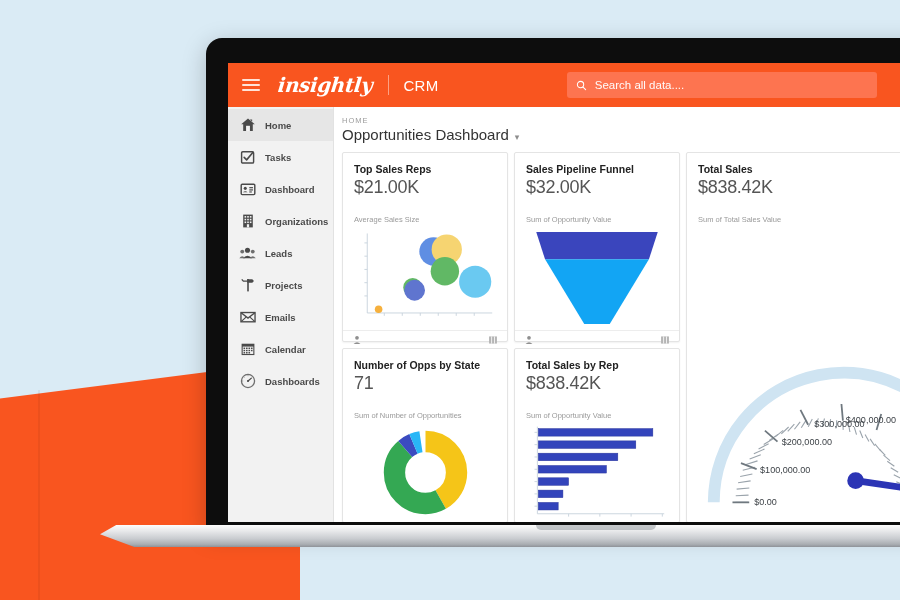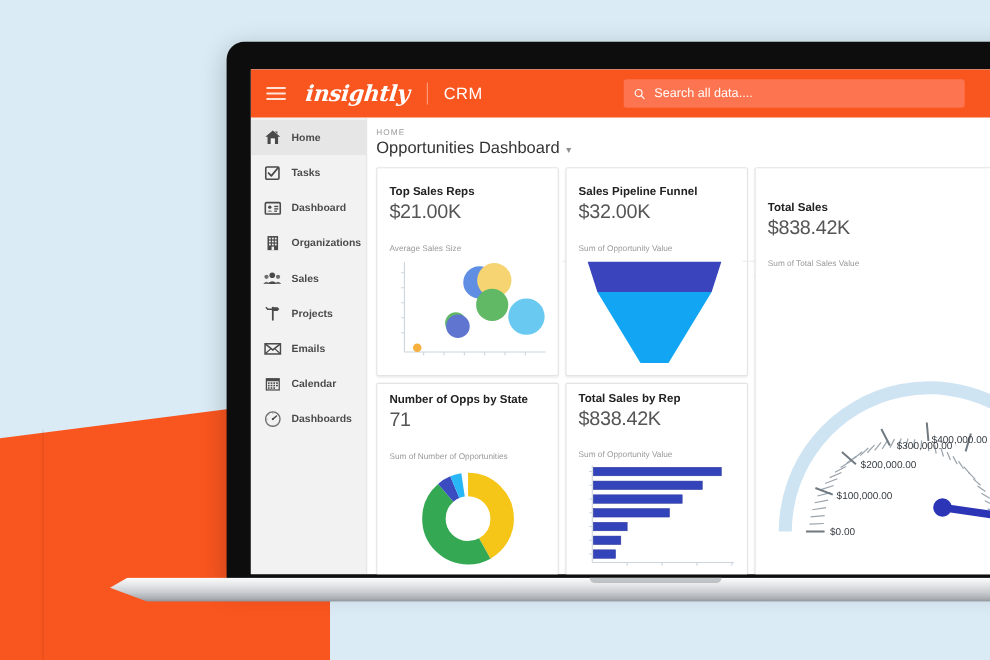--- a/index.html
+++ b/index.html
@@ -83,21 +83,21 @@
   #content { position: absolute; left: 106px; top: 44px; right: 0; bottom: 0; background: #fff; padding: 9px 0 0 8px; }
   #crumb { font-size: 7.5px; color: #9b9b9b; letter-spacing: 1px; margin-bottom: 1px; }
   #page-title-row { display: flex; align-items: baseline; gap: 6px; margin-bottom: 9px; }
   #page-title { font-size: 15px; color: #333; }
   #title-caret { color: #8d8d8d; font-size: 9px; cursor: pointer; }
 
   #cards { display: flex; gap: 6px; align-items: flex-start; }
   .col { display: flex; flex-direction: column; gap: 6px; }
   .card {
     background: #fff; border: 1px solid #e4e4e4; border-radius: 2px;
-    box-shadow: 0 1px 2px rgba(0,0,0,0.06); display: flex; flex-direction: row; align-items: center;
+    box-shadow: 0 1px 2px rgba(0,0,0,0.06); display: flex; flex-direction: column;
   }
   .card-body { padding: 10px 11px 0 11px; flex: 1; display: flex; flex-direction: column; }
   .card-title { font-size: 10.5px; font-weight: 700; color: #222; margin-bottom: 2px; }
   .card-metric { font-size: 18px; color: #555; font-weight: 400; line-height: 1.12; letter-spacing: -0.3px; }
   .card-sub { font-size: 7.5px; color: #9a9a9a; margin-top: 18px; }
   .card-foot {
     height: 20px; border-top: 1px solid #ededed; display: flex; align-items: center;
     justify-content: space-between; padding: 0 9px;
   }
   .viz { flex: 1; display: flex; align-items: center; justify-content: center; padding: 4px 0 4px; }
@@ -199,21 +199,21 @@
           <span class="nav-ico">
             <svg viewBox="0 0 22 20" width="17" height="16">
                 <circle cx="11" cy="6.4" r="3.3" fill="#4a4a4a"></circle>
                 <path d="M4.8 16.8 q6.2-6.6 12.4 0 Z" fill="#4a4a4a"></path>
                 <circle cx="4.2" cy="8.2" r="2.5" fill="#6e6e6e"></circle>
                 <path d="M0.4 16.8 q3.8-5.2 7.6 0 Z" fill="#6e6e6e"></path>
                 <circle cx="17.8" cy="8.2" r="2.5" fill="#6e6e6e"></circle>
                 <path d="M14 16.8 q3.8-5.2 7.6 0 Z" fill="#6e6e6e"></path>
               </svg>
           </span>
-          <span>Sales</span>
+          <span>Leads</span>
         </div>
 
 
         <div class="nav-item">
           <span class="nav-ico">
             <svg viewBox="0 0 20 20" width="16" height="16">
                 <rect x="9" y="2.5" width="2" height="15.5" fill="#4a4a4a"></rect>
                 <path d="M9 2.8 h6.4 l2 2.2 l-2 2.2 H9 Z" fill="#4a4a4a"></path>
                 <path d="M11 5.2 H4.2 l-2-2.2" fill="none" stroke="#4a4a4a" stroke-width="1.6"></path>
               </svg>

